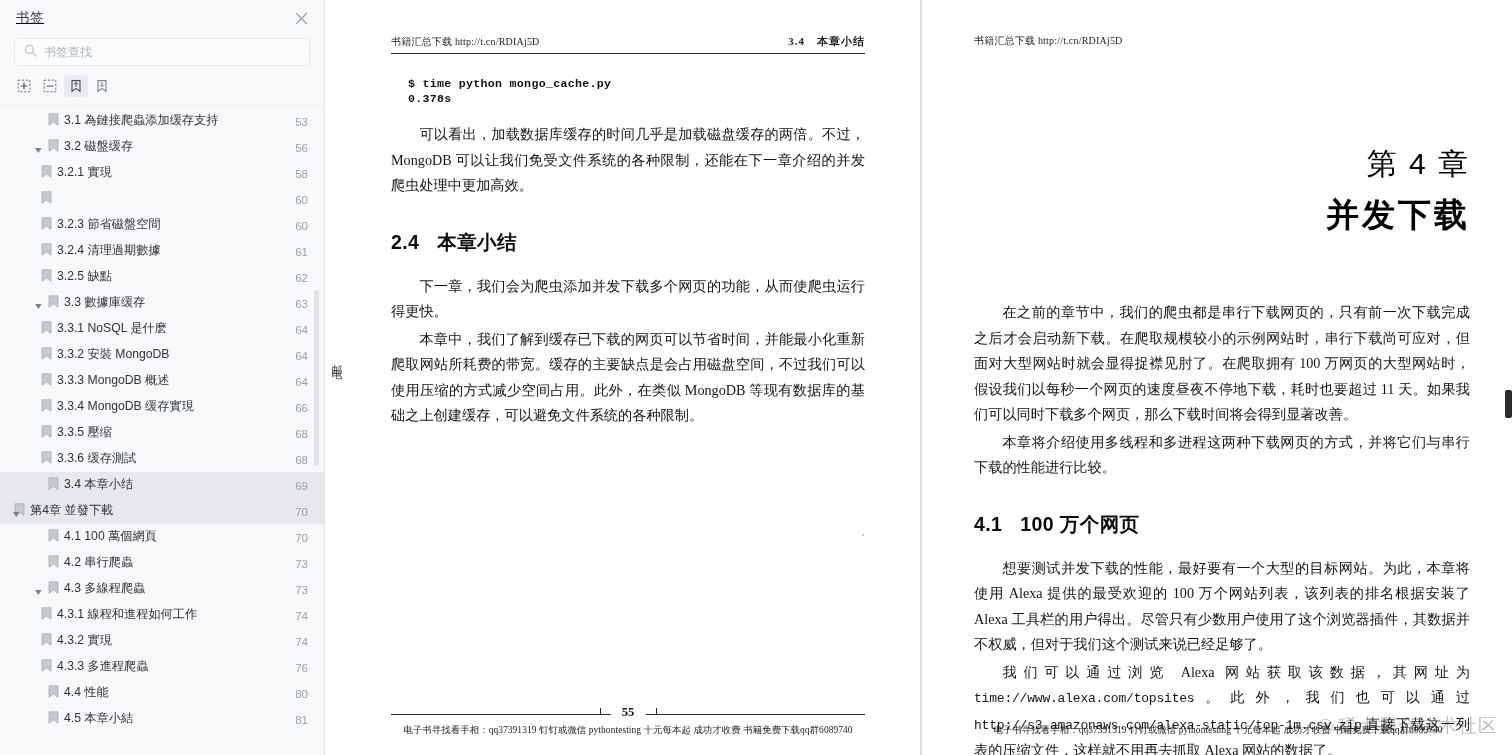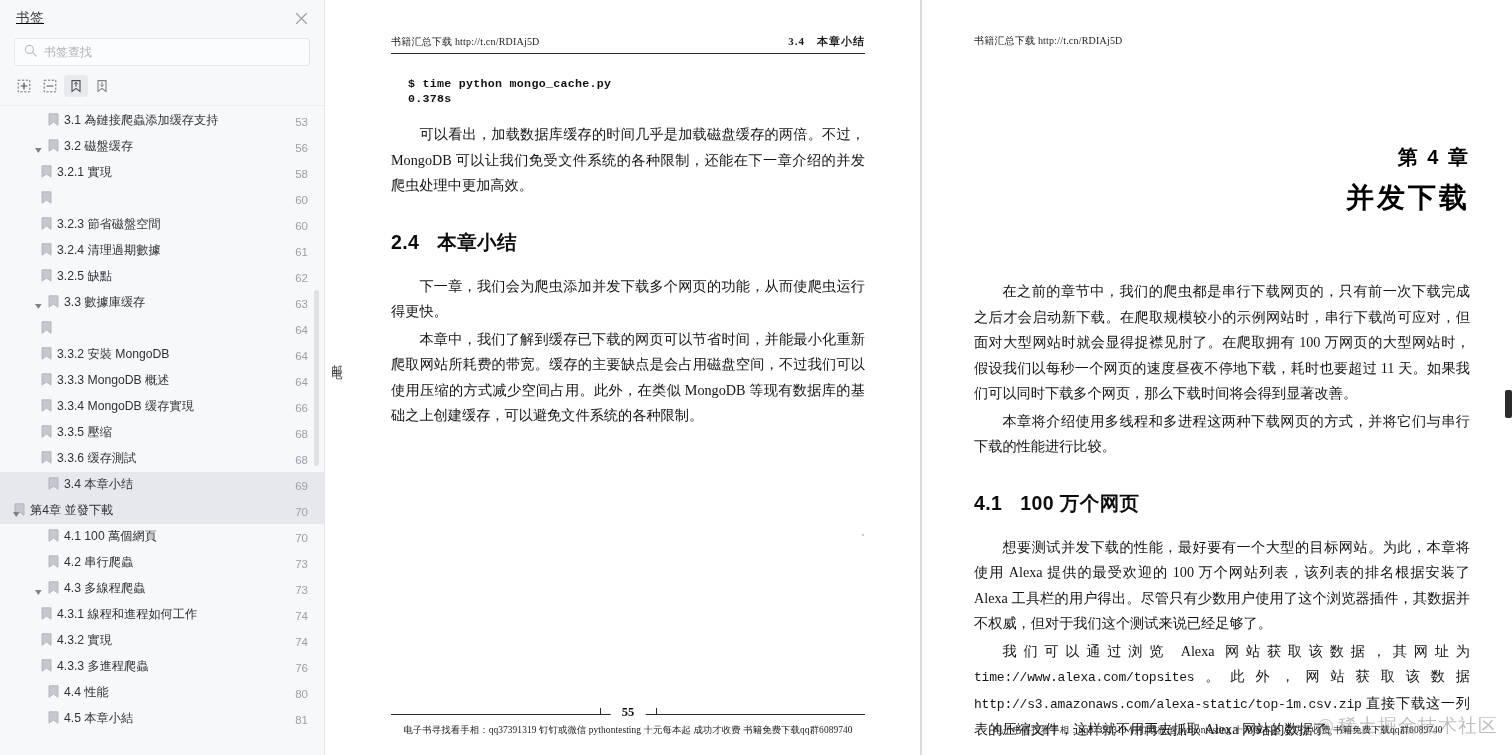--- a/index.html
+++ b/index.html
@@ -150,22 +150,22 @@
     font-size: 19.5px; font-weight: bold; color: #0c0c0c;
     margin: 30px 0 18px 0; letter-spacing: .4px;
   }
   .h2 .num { margin-right: 18px; }
 
   .chapter-title {
     text-align: right; margin-top: 92px;
     font-family: "Liberation Sans", sans-serif;
     color: #000;
   }
-  .chapter-title .l1 { font-size: 20px; font-weight: bold; letter-spacing: 2px; }
-  .chapter-title .l2 { font-size: 28px; font-weight: bold; letter-spacing: 3px; margin-top: 8px; }
+  .chapter-title .l1 { font-size: 30px; font-weight: normal; letter-spacing: 2px; }
+  .chapter-title .l2 { font-size: 33px; font-weight: bold; letter-spacing: 3px; margin-top: 8px; }
 
   .mono-inline { font-family: "Liberation Mono", monospace; font-size: 13px; letter-spacing: -.2px; }
 
   .footer {
     position: absolute; left: 0; right: 0; bottom: 18px;
   }
   .footer .fline { position: relative; height: 14px; }
   .footer .fline .bar { position: absolute; left: 0; right: 0; top: 7px; border-top: 1.2px solid #2b2b2b; }
   .footer .fline .pgno {
     position: absolute; left: 50%; transform: translateX(-50%); top: -2px;
@@ -315,20 +315,21 @@
             <span class="bm"><svg class="bmico" width="11" height="13" viewBox="0 0 11 13">
                 <path d="M1 .8 H10 V12.2 L5.5 9 L1 12.2 Z" fill="#c5c9cf" stroke="#a7acb3" stroke-width=".8"></path>
               </svg></span>
             <span class="label">3.3 數據庫缓存</span>
             <span class="pg">63</span>
           </div>
           <div class="node lvl3">
             <span class="bm"><svg class="bmico" width="11" height="13" viewBox="0 0 11 13">
                 <path d="M1 .8 H10 V12.2 L5.5 9 L1 12.2 Z" fill="#c5c9cf" stroke="#a7acb3" stroke-width=".8"></path>
               </svg></span>
+            <span class="label">3.3.1 NoSQL 是什麽</span>
             <span class="pg">64</span>
           </div>
           <div class="node lvl3">
             <span class="bm"><svg class="bmico" width="11" height="13" viewBox="0 0 11 13">
                 <path d="M1 .8 H10 V12.2 L5.5 9 L1 12.2 Z" fill="#c5c9cf" stroke="#a7acb3" stroke-width=".8"></path>
               </svg></span>
             <span class="label">3.3.2 安裝 MongoDB</span>
             <span class="pg">64</span>
           </div>
           <div class="node lvl3">
@@ -497,21 +498,21 @@
 
           <p class="para" style="margin-top:62px">在之前的章节中，我们的爬虫都是串行下载网页的，只有前一次下载完成之后才会启动新下载。在爬取规模较小的示例网站时，串行下载尚可应对，但面对大型网站时就会显得捉襟见肘了。在爬取拥有 100 万网页的大型网站时，假设我们以每秒一个网页的速度昼夜不停地下载，耗时也要超过 11 天。如果我们可以同时下载多个网页，那么下载时间将会得到显著改善。</p>
           <p class="para">本章将介绍使用多线程和多进程这两种下载网页的方式，并将它们与串行下载的性能进行比较。</p>
 
           <h2 class="h2">
             <span class="num">4.1</span><span>100 万个网页</span>
           </h2>
 
           <p class="para">想要测试并发下载的性能，最好要有一个大型的目标网站。为此，本章将使用 Alexa 提供的最受欢迎的 100 万个网站列表，该列表的排名根据安装了 Alexa 工具栏的用户得出。尽管只有少数用户使用了这个浏览器插件，其数据并不权威，但对于我们这个测试来说已经足够了。</p>
 
-          <p class="para"><span>我们可以通过浏览 Alexa 网站获取该数据，其网址为 </span><span class="mono-inline">time://www.alexa.com/topsites</span><span>。此外，网站获取该数据 </span><span class="mono-inline">http://s3.amazonaws.com/alexa-static/top-1m.csv.zip</span><span> 直接下载这一列表的压缩文件，这样就不用再去抓取 Alexa 网站的数据了。</span></p>
+          <p class="para"><span>我们可以通过浏览 Alexa 网站获取该数据，其网址为 </span><span class="mono-inline">time://www.alexa.com/topsites</span><span>。此外，我们也可以通过 </span><span class="mono-inline">http://s3.amazonaws.com/alexa-static/top-1m.csv.zip</span><span> 直接下载这一列表的压缩文件，这样就不用再去抓取 Alexa 网站的数据了。</span></p>
         </div>
 
         <div class="footer foot-right">
           <div class="ftxt">电子书寻找看手相：qq37391319 钉钉或微信 pythontesting 十元每本起 成功才收费 书籍免费下载qq群6089740</div>
         </div>
 
         <div class="watermark">
           <span class="wm-mark">@</span>
           <span>稀土掘金技术社区</span>
         </div>

